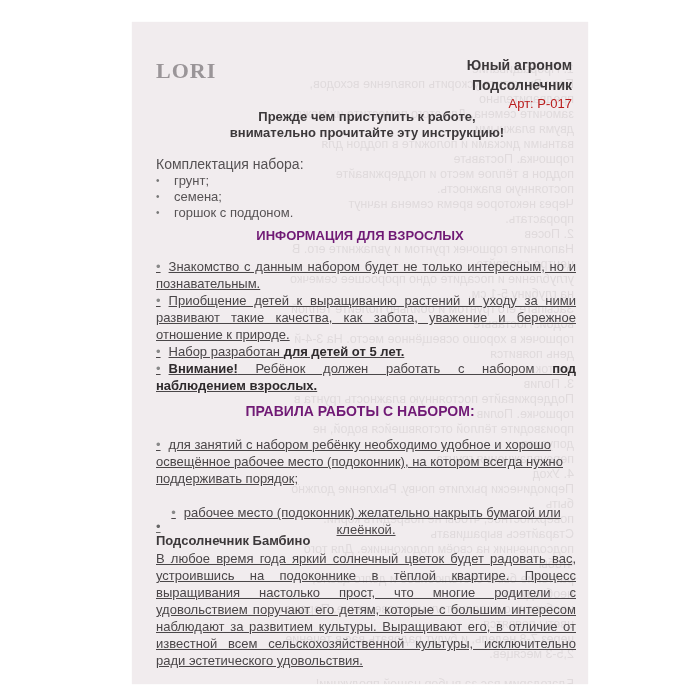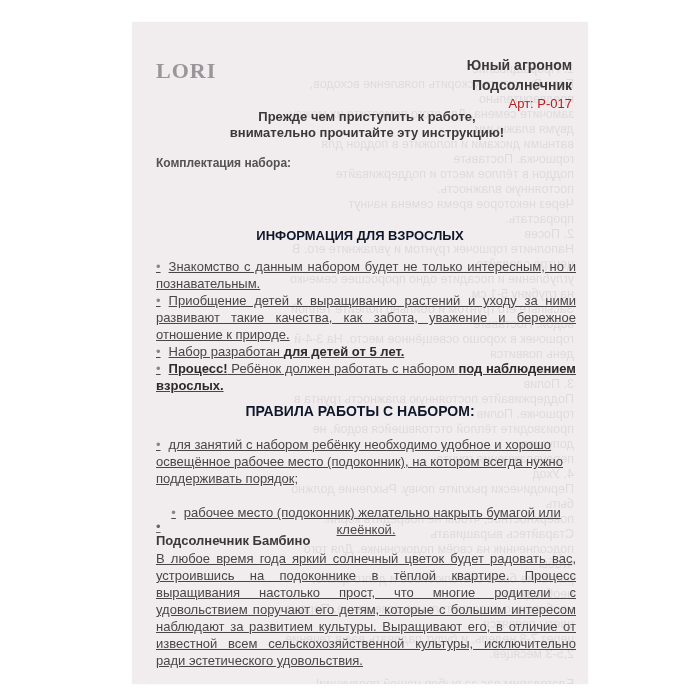--- a/index.html
+++ b/index.html
@@ -20,24 +20,24 @@
   .ghost .g-inner { position: absolute; left: 14px; top: 40px; width: 290px; }
   .abs { position: absolute; color: #3a3638; }
   .logo {
     left: 24px; top: 36px; font-size: 22px; font-weight: bold; letter-spacing: 1px;
     color: #9a9598; font-family: "Liberation Serif", serif;
   }
   .right-head { right: 16px; top: 33px; text-align: right; }
   .right-head .t1 { font-size: 14px; font-weight: bold; line-height: 20px; color: #3c383a; }
   .right-head .art { font-size: 13px; line-height: 18px; color: #b91c1c; }
   .warn { left: 0; width: 456px; top: 87px; text-align: center; font-size: 13px; font-weight: bold; line-height: 16px; color: #3c383a; margin-left: 7px; }
-  .kit-title { left: 24px; top: 134px; font-size: 12px; font-weight: bold; color: #555153; }
+  .kit-title { left: 24px; top: 134px; font-size: 14px; font-weight: normal; color: #555153; }
   .kit-list { left: 24px; top: 151px; margin: 0; padding: 0; list-style: none; font-size: 13px; line-height: 16px; color: #575355; }
   .kit-list li::before { content: "•"; display: inline-block; width: 18px; font-size: 10px; vertical-align: 1px; color: #777; }
-  .h-center { left: 0; width: 456px; text-align: center; font-size: 13px; font-weight: bold; color: #0f172a; }
+  .h-center { left: 0; width: 456px; text-align: center; font-size: 13px; font-weight: bold; color: #701a75; }
   .para { left: 24px; width: 420px; font-size: 13px; line-height: 17px; color: #4a4648; text-align: justify; text-decoration: underline; }
   .para b { color: #2e2a2c; }
   .bullet { color: #888; margin-right: 8px; }
   .sect-title { left: 24px; top: 511px; font-size: 13px; font-weight: bold; color: #3c383a; }
 </style>
 </head>
 <body>
 
 <div class="page">
 
@@ -78,34 +78,39 @@
     <div class="t1">Подсолнечник</div>
     <div class="art">Арт: Р-017</div>
   </div>
 
   <div class="abs warn">
     <div>Прежде чем приступить к работе,</div>
     <div>внимательно прочитайте эту инструкцию!</div>
   </div>
 
   <div class="abs kit-title">Комплектация набора:</div>
+  <ul class="abs kit-list">
+    <li>грунт;</li>
+    <li>семена;</li>
+    <li>горшок с поддоном.</li>
+  </ul>
 
   <div class="abs h-center" style="top:206px">ИНФОРМАЦИЯ ДЛЯ ВЗРОСЛЫХ</div>
 
   <div class="abs para" style="top:236px">
     <span class="bullet">•</span><span>Знакомство с данным набором будет не только интересным, но и познавательным.</span>
   </div>
   <div class="abs para" style="top:270px">
     <span class="bullet">•</span><span>Приобщение детей к выращиванию растений и уходу за ними развивают такие качества, как забота, уважение и бережное отношение к природе.</span>
   </div>
   <div class="abs para" style="top:321px">
     <span class="bullet">•</span><span>Набор разработан </span><b>для детей от 5 лет.</b>
   </div>
   <div class="abs para" style="top:338px">
-    <span class="bullet">•</span><b>Процесс!</b><span> Ребёнок должен работать с набором </span><b>под наблюдением взрослых.</b>
+    <span class="bullet">•</span><b>Внимание!</b><span> Ребёнок должен работать с набором </span><b>под наблюдением взрослых.</b>
   </div>
 
   <div class="abs h-center" style="top:381px;font-size:14px">ПРАВИЛА РАБОТЫ С НАБОРОМ:</div>
 
   <div class="abs para" style="top:414px;text-align:left;width:410px">
     <span class="bullet">•</span><span>для занятий с набором ребёнку необходимо удобное и хорошо освещённое рабочее место (подоконник), на котором всегда нужно поддерживать порядок;</span>
   </div>
 
   <div class="abs para" style="top:482px;text-align:center;width:420px">
     <span class="bullet">•</span><span>рабочее место (подоконник) желательно  накрыть бумагой или клеёнкой.</span>

